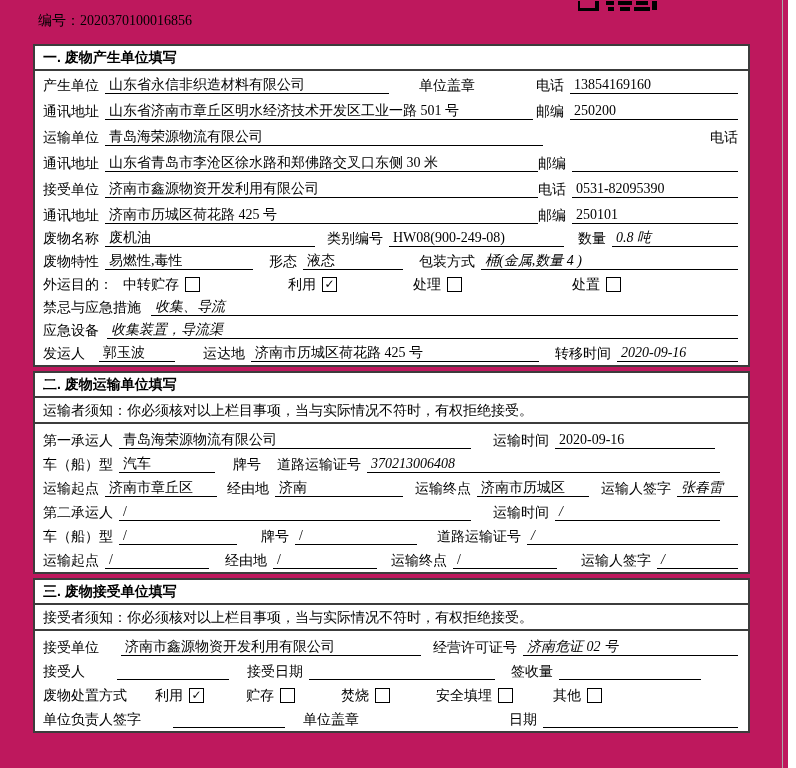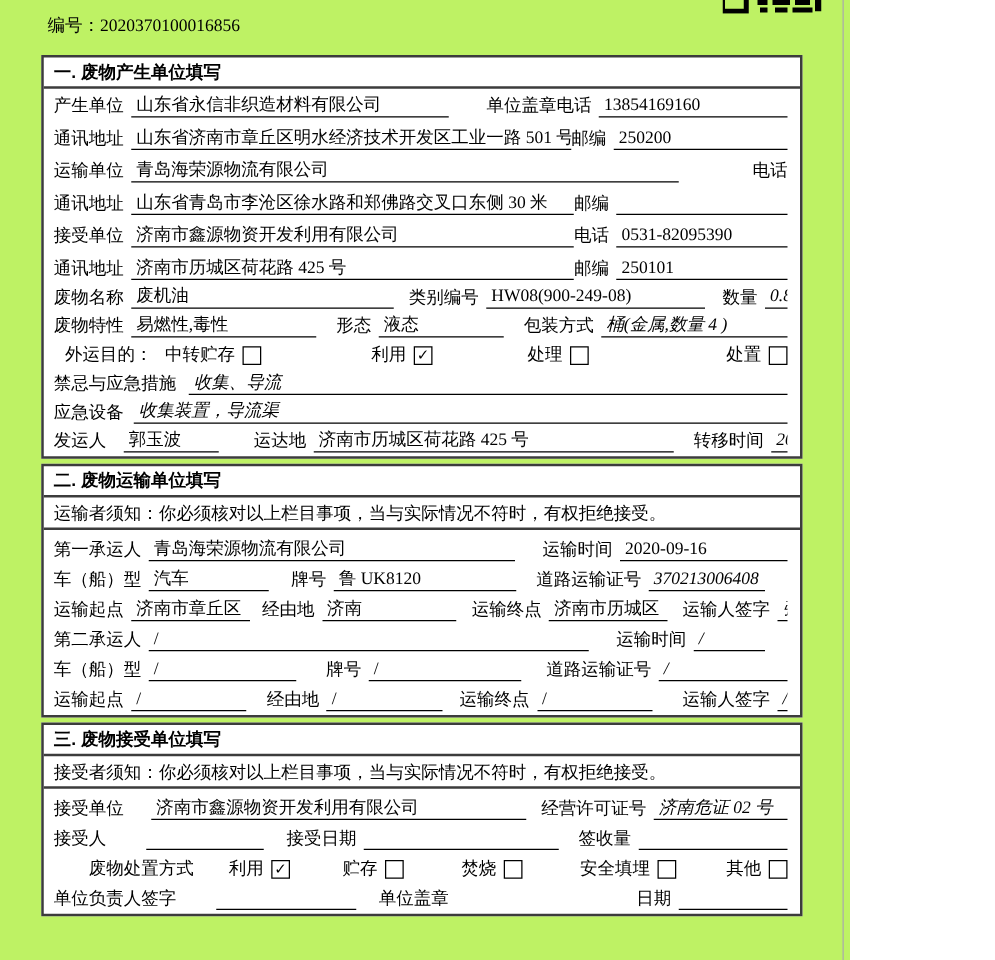--- a/index.html
+++ b/index.html
@@ -1,34 +1,34 @@
 <!DOCTYPE html>
 <html><head>
 <meta charset="utf-8">
 <style>
   html,body{margin:0;padding:0;background:#fff;}
   .page{
-    position:relative;width:680px;height:768px;background:#bef264;overflow:hidden;
+    position:relative;width:788px;height:768px;background:#be185d;overflow:hidden;
     font-family:"Liberation Serif","DejaVu Serif",serif;font-size:14px;color:#000;
   }
   .scan-edge{position:absolute;top:0;right:5px;width:1px;height:768px;background:#aaa;}
   
   .hdr{position:relative;height:40px;}
   .serial{position:absolute;left:38px;top:12px;white-space:nowrap;}
   .doc-title{position:absolute;left:0;right:0;top:4px;text-align:center;
     font-family:"Liberation Sans","DejaVu Sans",sans-serif;font-weight:bold;
     font-size:23px;letter-spacing:1px;}
   .qr{position:absolute;left:578px;top:0;width:80px;height:11px;overflow:hidden;}
   
   .wrap{margin:0 38px 0 33px;}
   .sec{border:2px solid #3c3c3c;margin-top:4px;background:#fff;}
   .sec-title{font-family:"Liberation Sans","DejaVu Sans",sans-serif;font-weight:bold;
     padding:3px 8px 2px 8px;border-bottom:2px solid #3c3c3c;font-size:14px;}
   .notice{padding:4px 8px 1px 8px;border-bottom:2px solid #3c3c3c;height:19px;}
-  .row{display:flex;align-items:flex-end;padding:0 10px 3px 8px;box-sizing:border-box;justify-content:flex-end;}
+  .row{display:flex;align-items:flex-end;padding:0 10px 3px 8px;box-sizing:border-box;}
   .s1 .row{height:26px;}
   .s1 .row.tight{height:23px;}
   .s2 .row,.s3 .row{height:24px;}
   .lbl{white-space:nowrap;line-height:17px;}
   .u{border-bottom:1px solid #000;margin-left:6px;padding:0 4px;white-space:nowrap;
      line-height:17px;overflow:hidden;box-sizing:border-box;}
   .grow{flex:1;font-style:italic;}
   
   .cb{display:inline-block;width:13px;height:13px;border:1px solid #000;
       margin-left:6px;font-size:12px;line-height:12px;text-align:center;
@@ -173,21 +173,20 @@
         <span class="lbl">第一承运人</span>
         <span class="u" style="width:352px">青岛海荣源物流有限公司</span>
         <span class="lbl" style="margin-left:22px">运输时间</span>
         <span class="u" style="width:160px">2020-09-16</span>
       </div>
 
       <div class="row">
         <span class="lbl">车（船）型</span>
         <span class="u" style="width:96px">汽车</span>
         <span class="lbl" style="margin-left:18px">牌号</span>
-        <span class="u" style="width:146px">鲁 UK8120</span>
         <span class="lbl" style="margin-left:16px">道路运输证号</span>
         <span class="u grow" style="margin-right:18px">370213006408</span>
       </div>
 
       <div class="row">
         <span class="lbl">运输起点</span>
         <span class="u" style="width:112px">济南市章丘区</span>
         <span class="lbl" style="margin-left:10px">经由地</span>
         <span class="u" style="width:128px">济南</span>
         <span class="lbl" style="margin-left:12px">运输终点</span>

